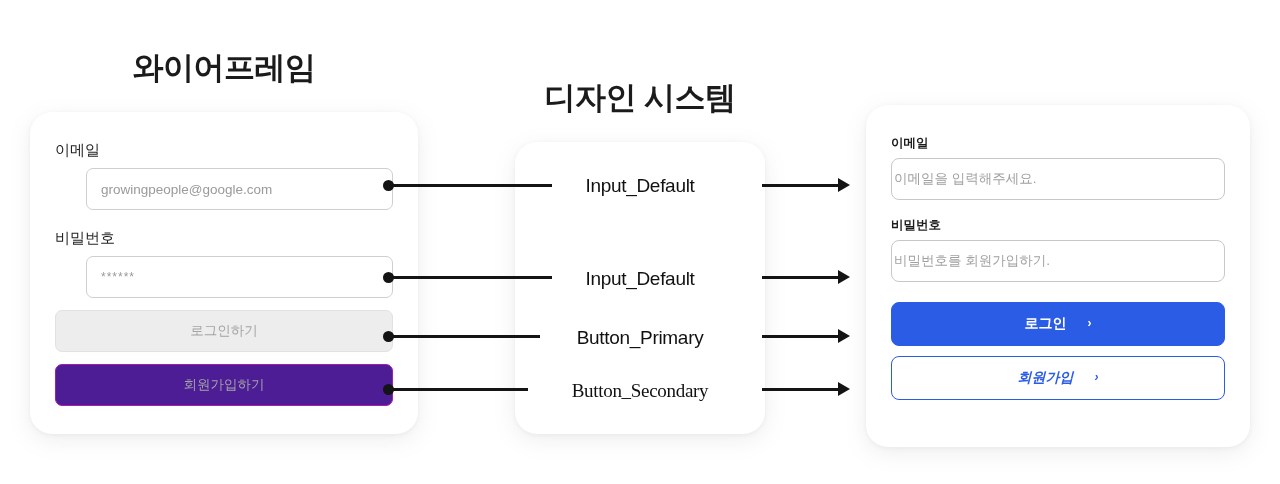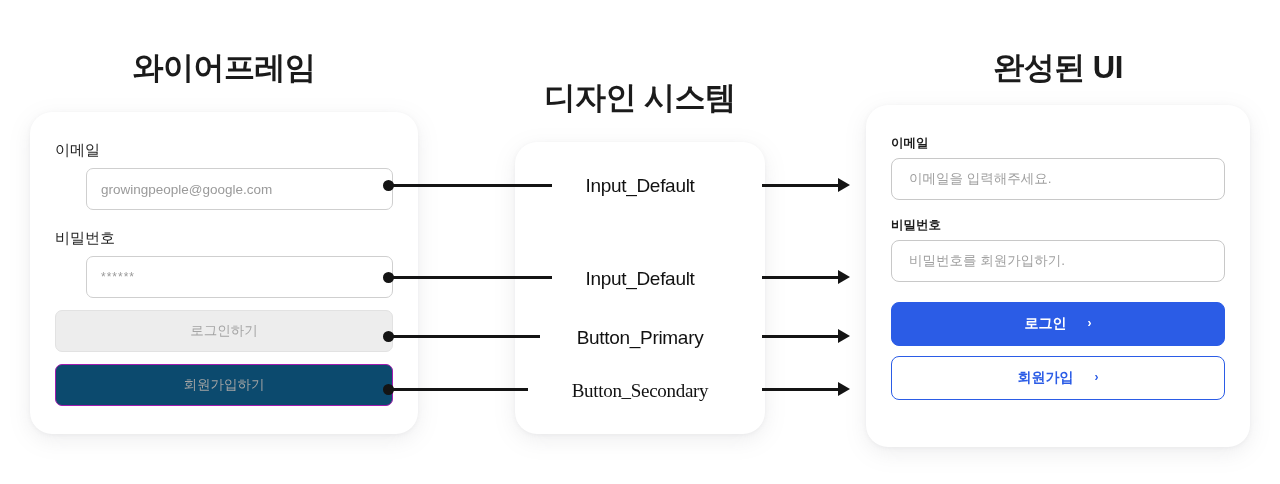--- a/index.html
+++ b/index.html
@@ -97,21 +97,21 @@
     align-items: center;
     justify-content: center;
     font-size: 13.5px;
     color: #a4a4a4;
   }
   .wf-btn.filled {
     background: #ededed;
     border-color: #e2e2e2;
   }
   .wf-btn.outline {
-    background: #0c4a6e;
+    background: #4c1d95;
   }
   .wf-dots {
     letter-spacing: 1px;
     color: #9a9a9a;
     font-size: 12px;
   }
 
   
   #card-designsystem {
     left: 515px; top: 142px;
@@ -151,21 +151,21 @@
     line-height: 16px;
   }
   .ui-field {
     box-sizing: border-box;
     height: 42px;
     border: 1px solid #c8c8c8;
     border-radius: 8px;
     background: #ffffff;
     display: flex;
     align-items: center;
-    padding: 0 17px;
+    padding: 0 2px;
     font-size: 13.5px;
     color: #a0a0a0;
   }
   .ui-gap { height: 17px; }
   .ui-gap-btn { height: 20px; }
   .ui-gap-sm { height: 10px; }
   .ui-btn {
     box-sizing: border-box;
     height: 44px;
     border-radius: 8px;
@@ -179,20 +179,21 @@
   }
   .ui-btn.primary {
     background: #2B5CE6;
     border: 1px solid #2B5CE6;
     color: #ffffff;
   }
   .ui-btn.secondary {
     background: #ffffff;
     border: 1.5px solid #2B5CE6;
     color: #2B5CE6;
+    font-style: italic;
   }
   .chev {
     font-size: 12px;
     font-weight: 700;
     line-height: 1;
     transform: translateY(-1px);
   }
 
   
   .connector-layer {
@@ -226,21 +227,20 @@
 </style>
 </head>
 <body>
 
 <div class="stage">
 
   <div class="col-title" id="title-designsystem">디자인 시스템</div>
 
   <div class="col-title" id="title-wireframe">와이어프레임</div>
 
-  <div class="col-title" id="title-finalui">완성된 UI</div>
 
   <div class="card" id="card-wireframe">
     <div class="wf-body">
 
       <div class="wf-label">이메일</div>
 
       <div class="wf-field">growingpeople@google.com</div>
 
       <div class="wf-gap"></div>
 

